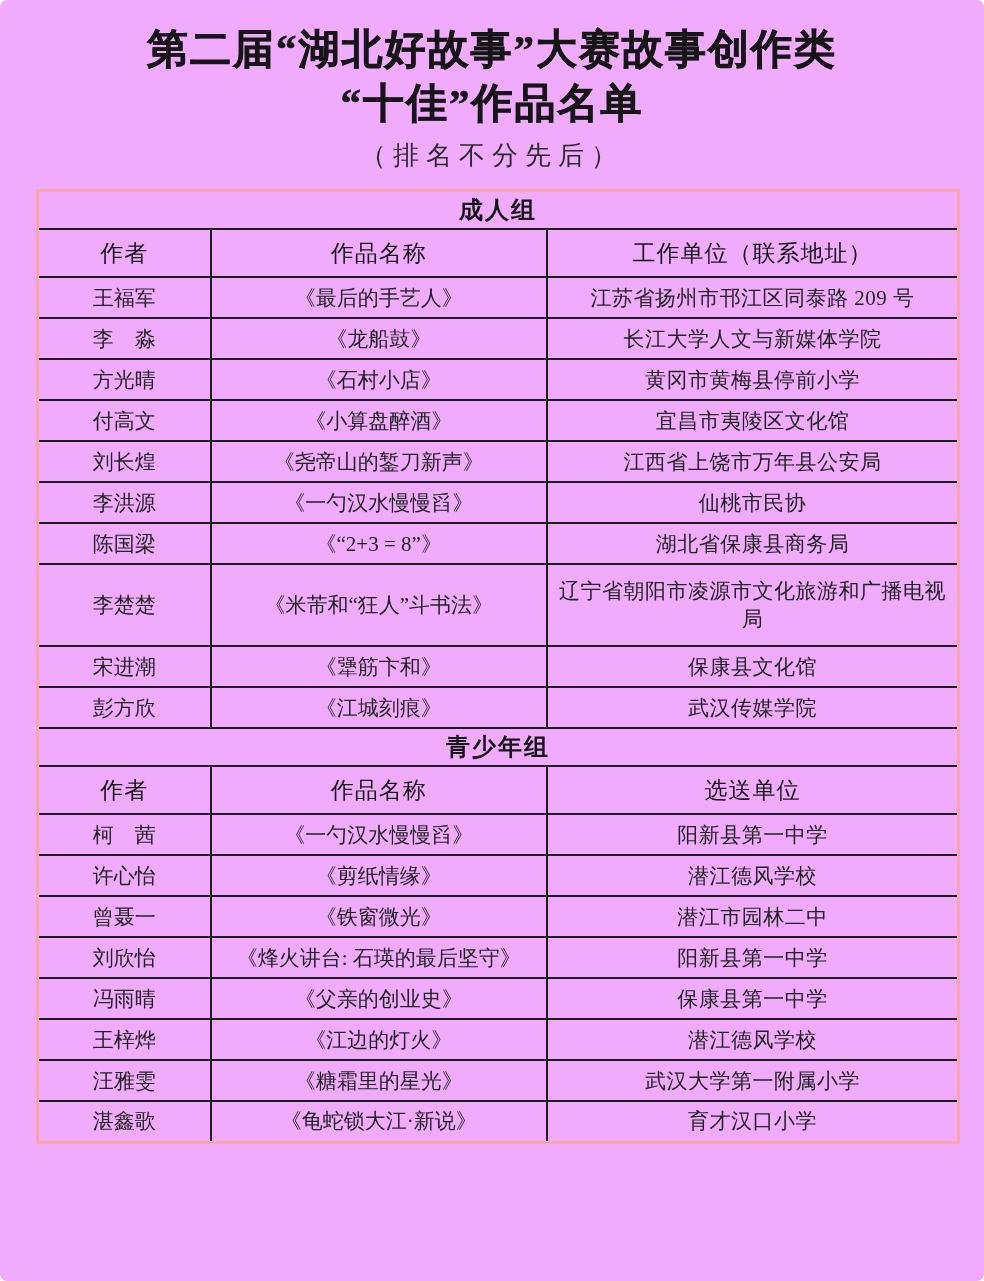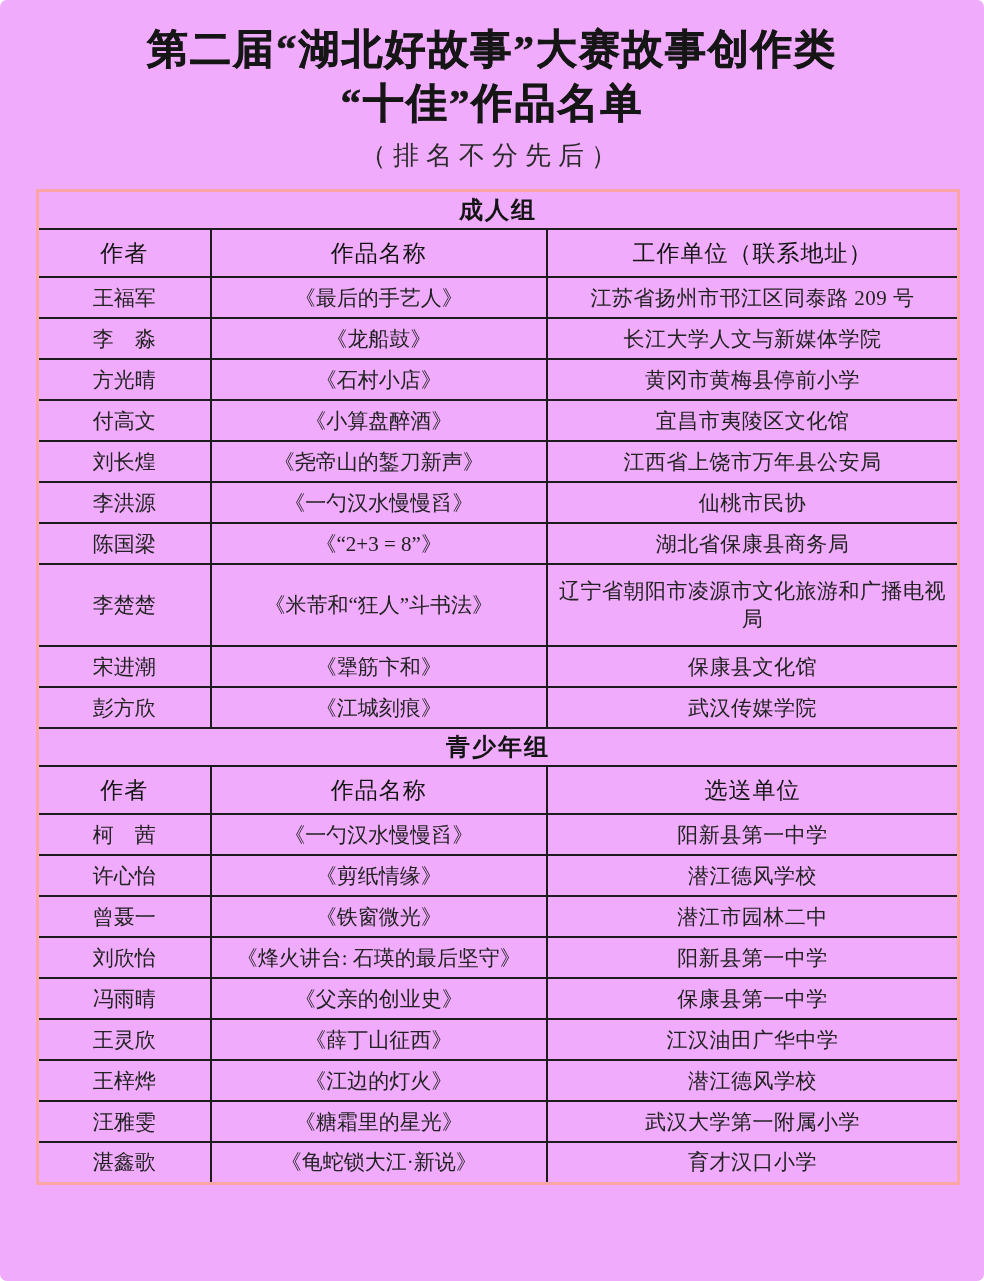--- a/index.html
+++ b/index.html
@@ -177,25 +177,20 @@
           <td class="author-cell">刘欣怡</td>
           <td class="work-title-cell">《烽火讲台: 石瑛的最后坚守》</td>
           <td class="org-cell">阳新县第一中学</td>
         </tr>
         <tr class="data-row">
           <td class="author-cell">冯雨晴</td>
           <td class="work-title-cell">《父亲的创业史》</td>
           <td class="org-cell">保康县第一中学</td>
         </tr>
         <tr class="data-row">
-          <td class="author-cell">王灵欣</td>
-          <td class="work-title-cell">《薛丁山征西》</td>
-          <td class="org-cell">江汉油田广华中学</td>
-        </tr>
-        <tr class="data-row">
           <td class="author-cell">王梓烨</td>
           <td class="work-title-cell">《江边的灯火》</td>
           <td class="org-cell">潜江德风学校</td>
         </tr>
         <tr class="data-row">
           <td class="author-cell">汪雅雯</td>
           <td class="work-title-cell">《糖霜里的星光》</td>
           <td class="org-cell">武汉大学第一附属小学</td>
         </tr>
         <tr class="data-row">

